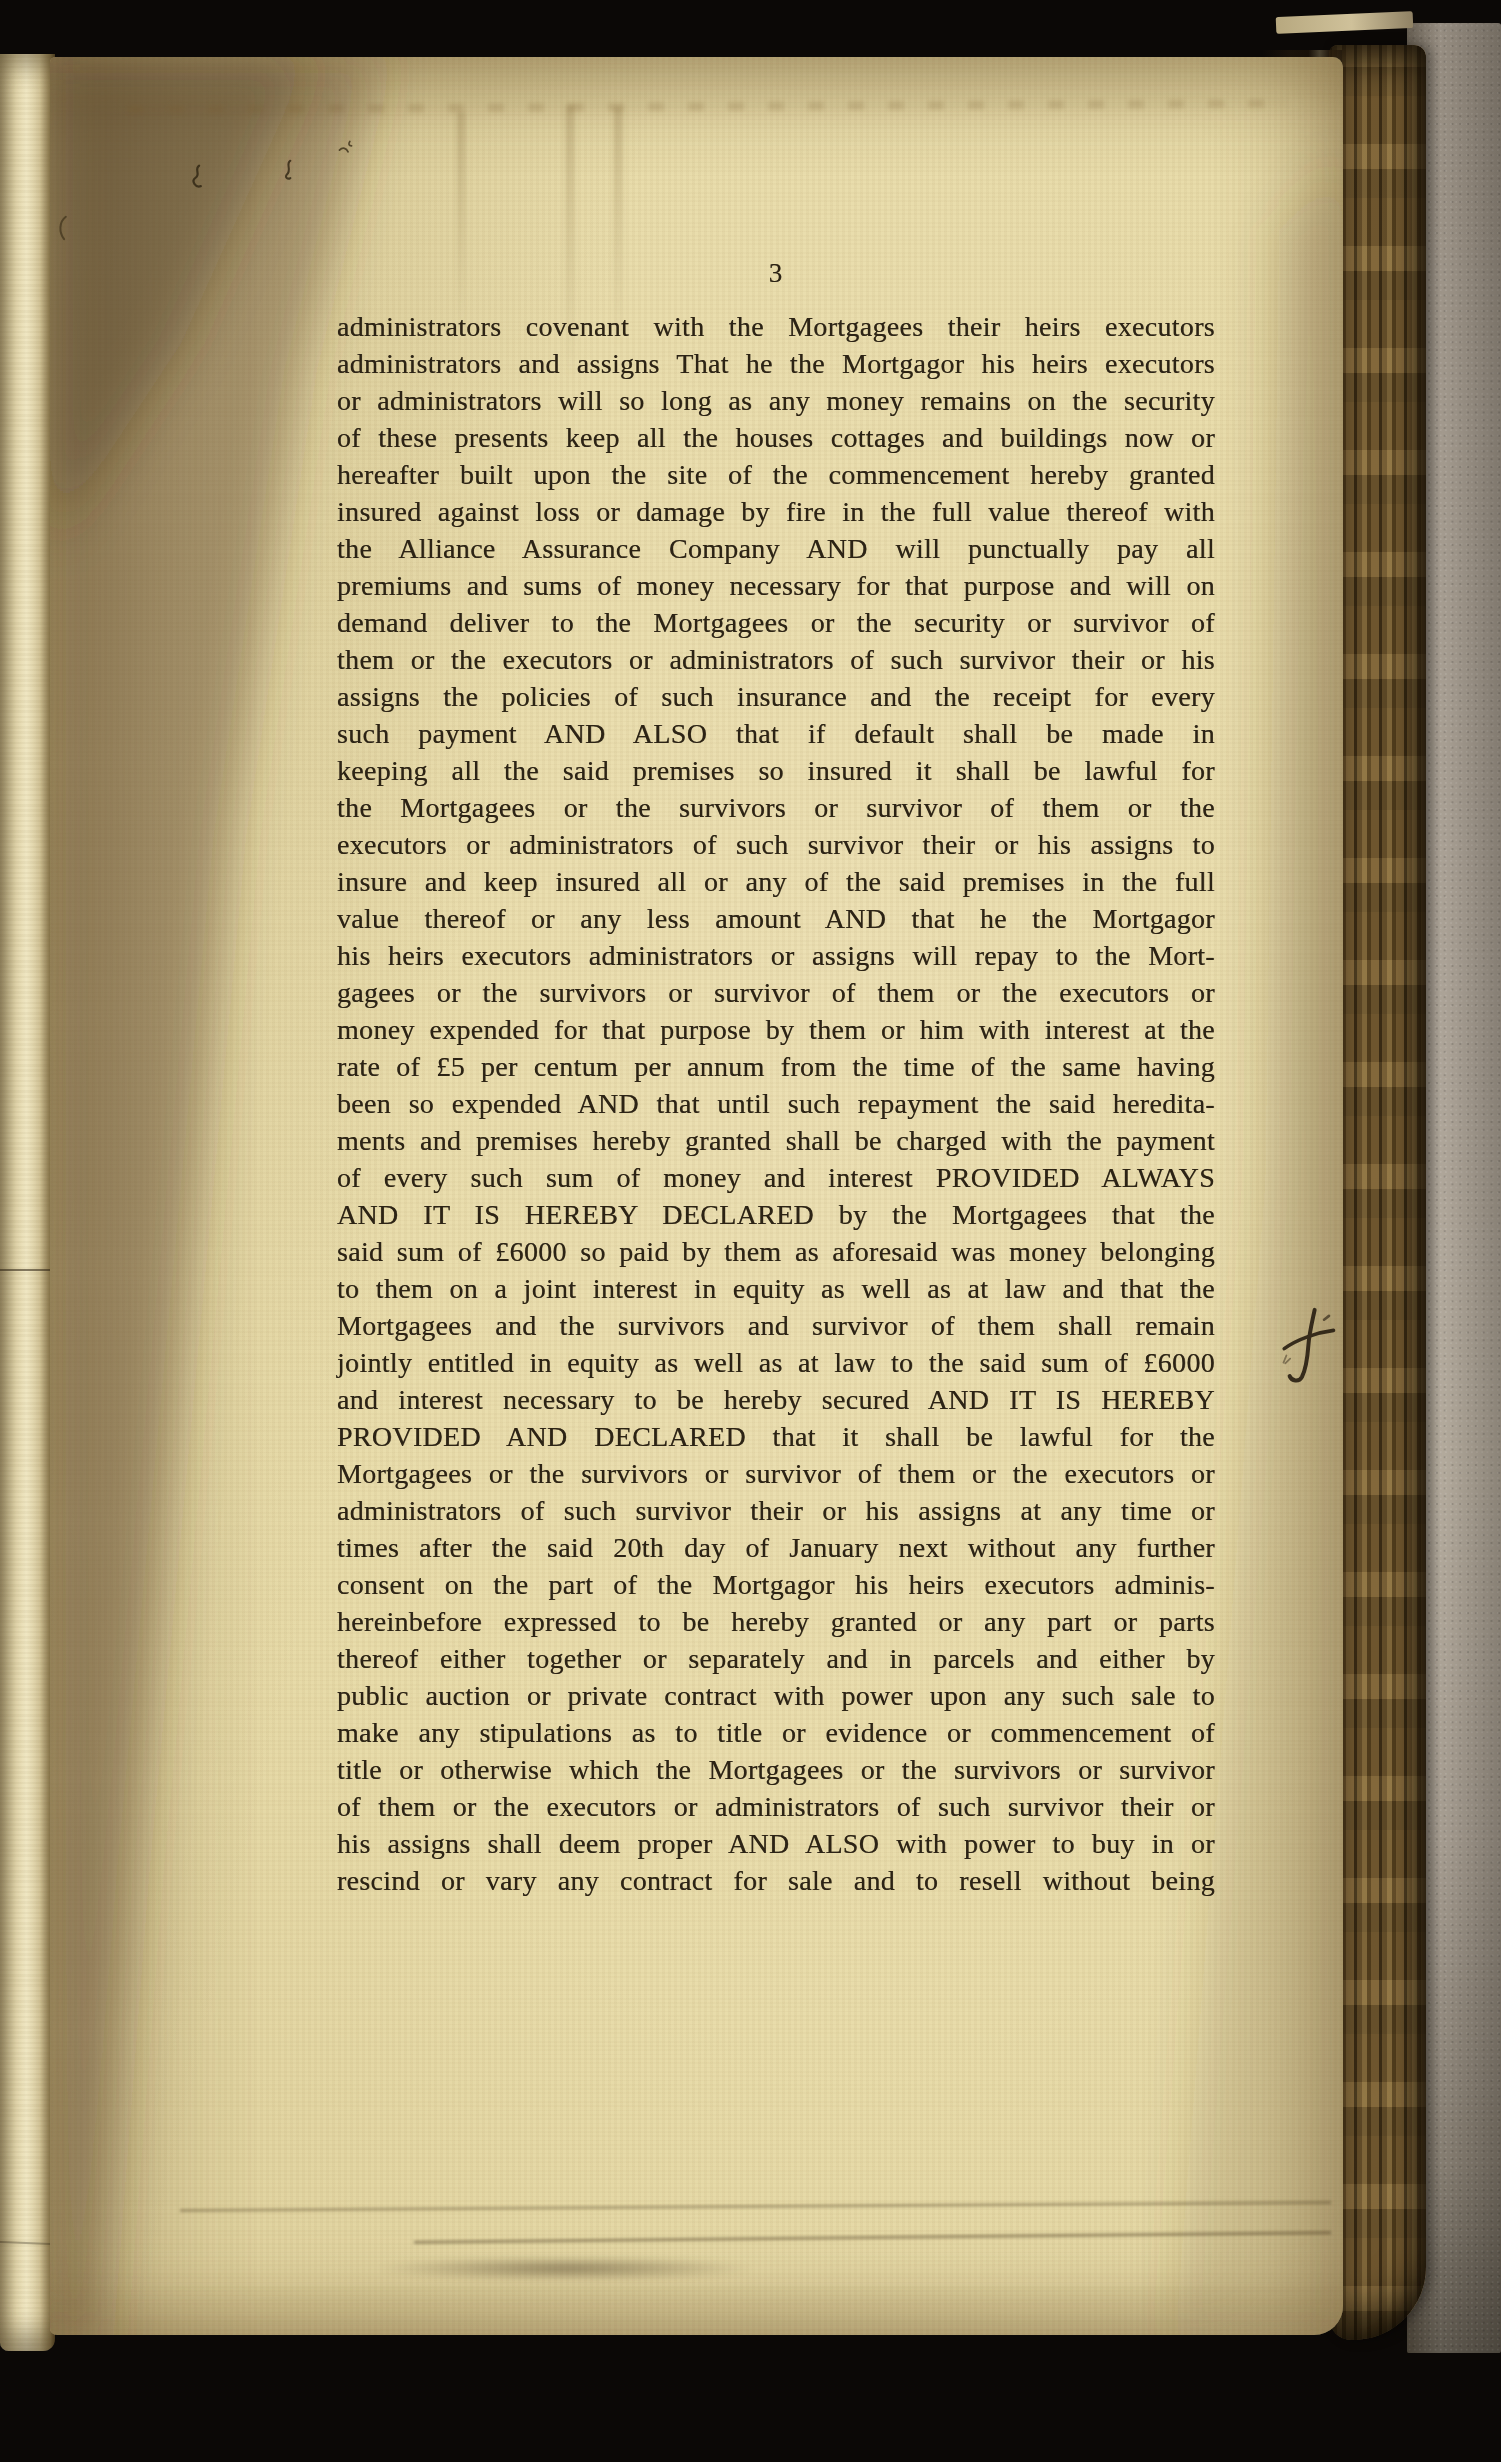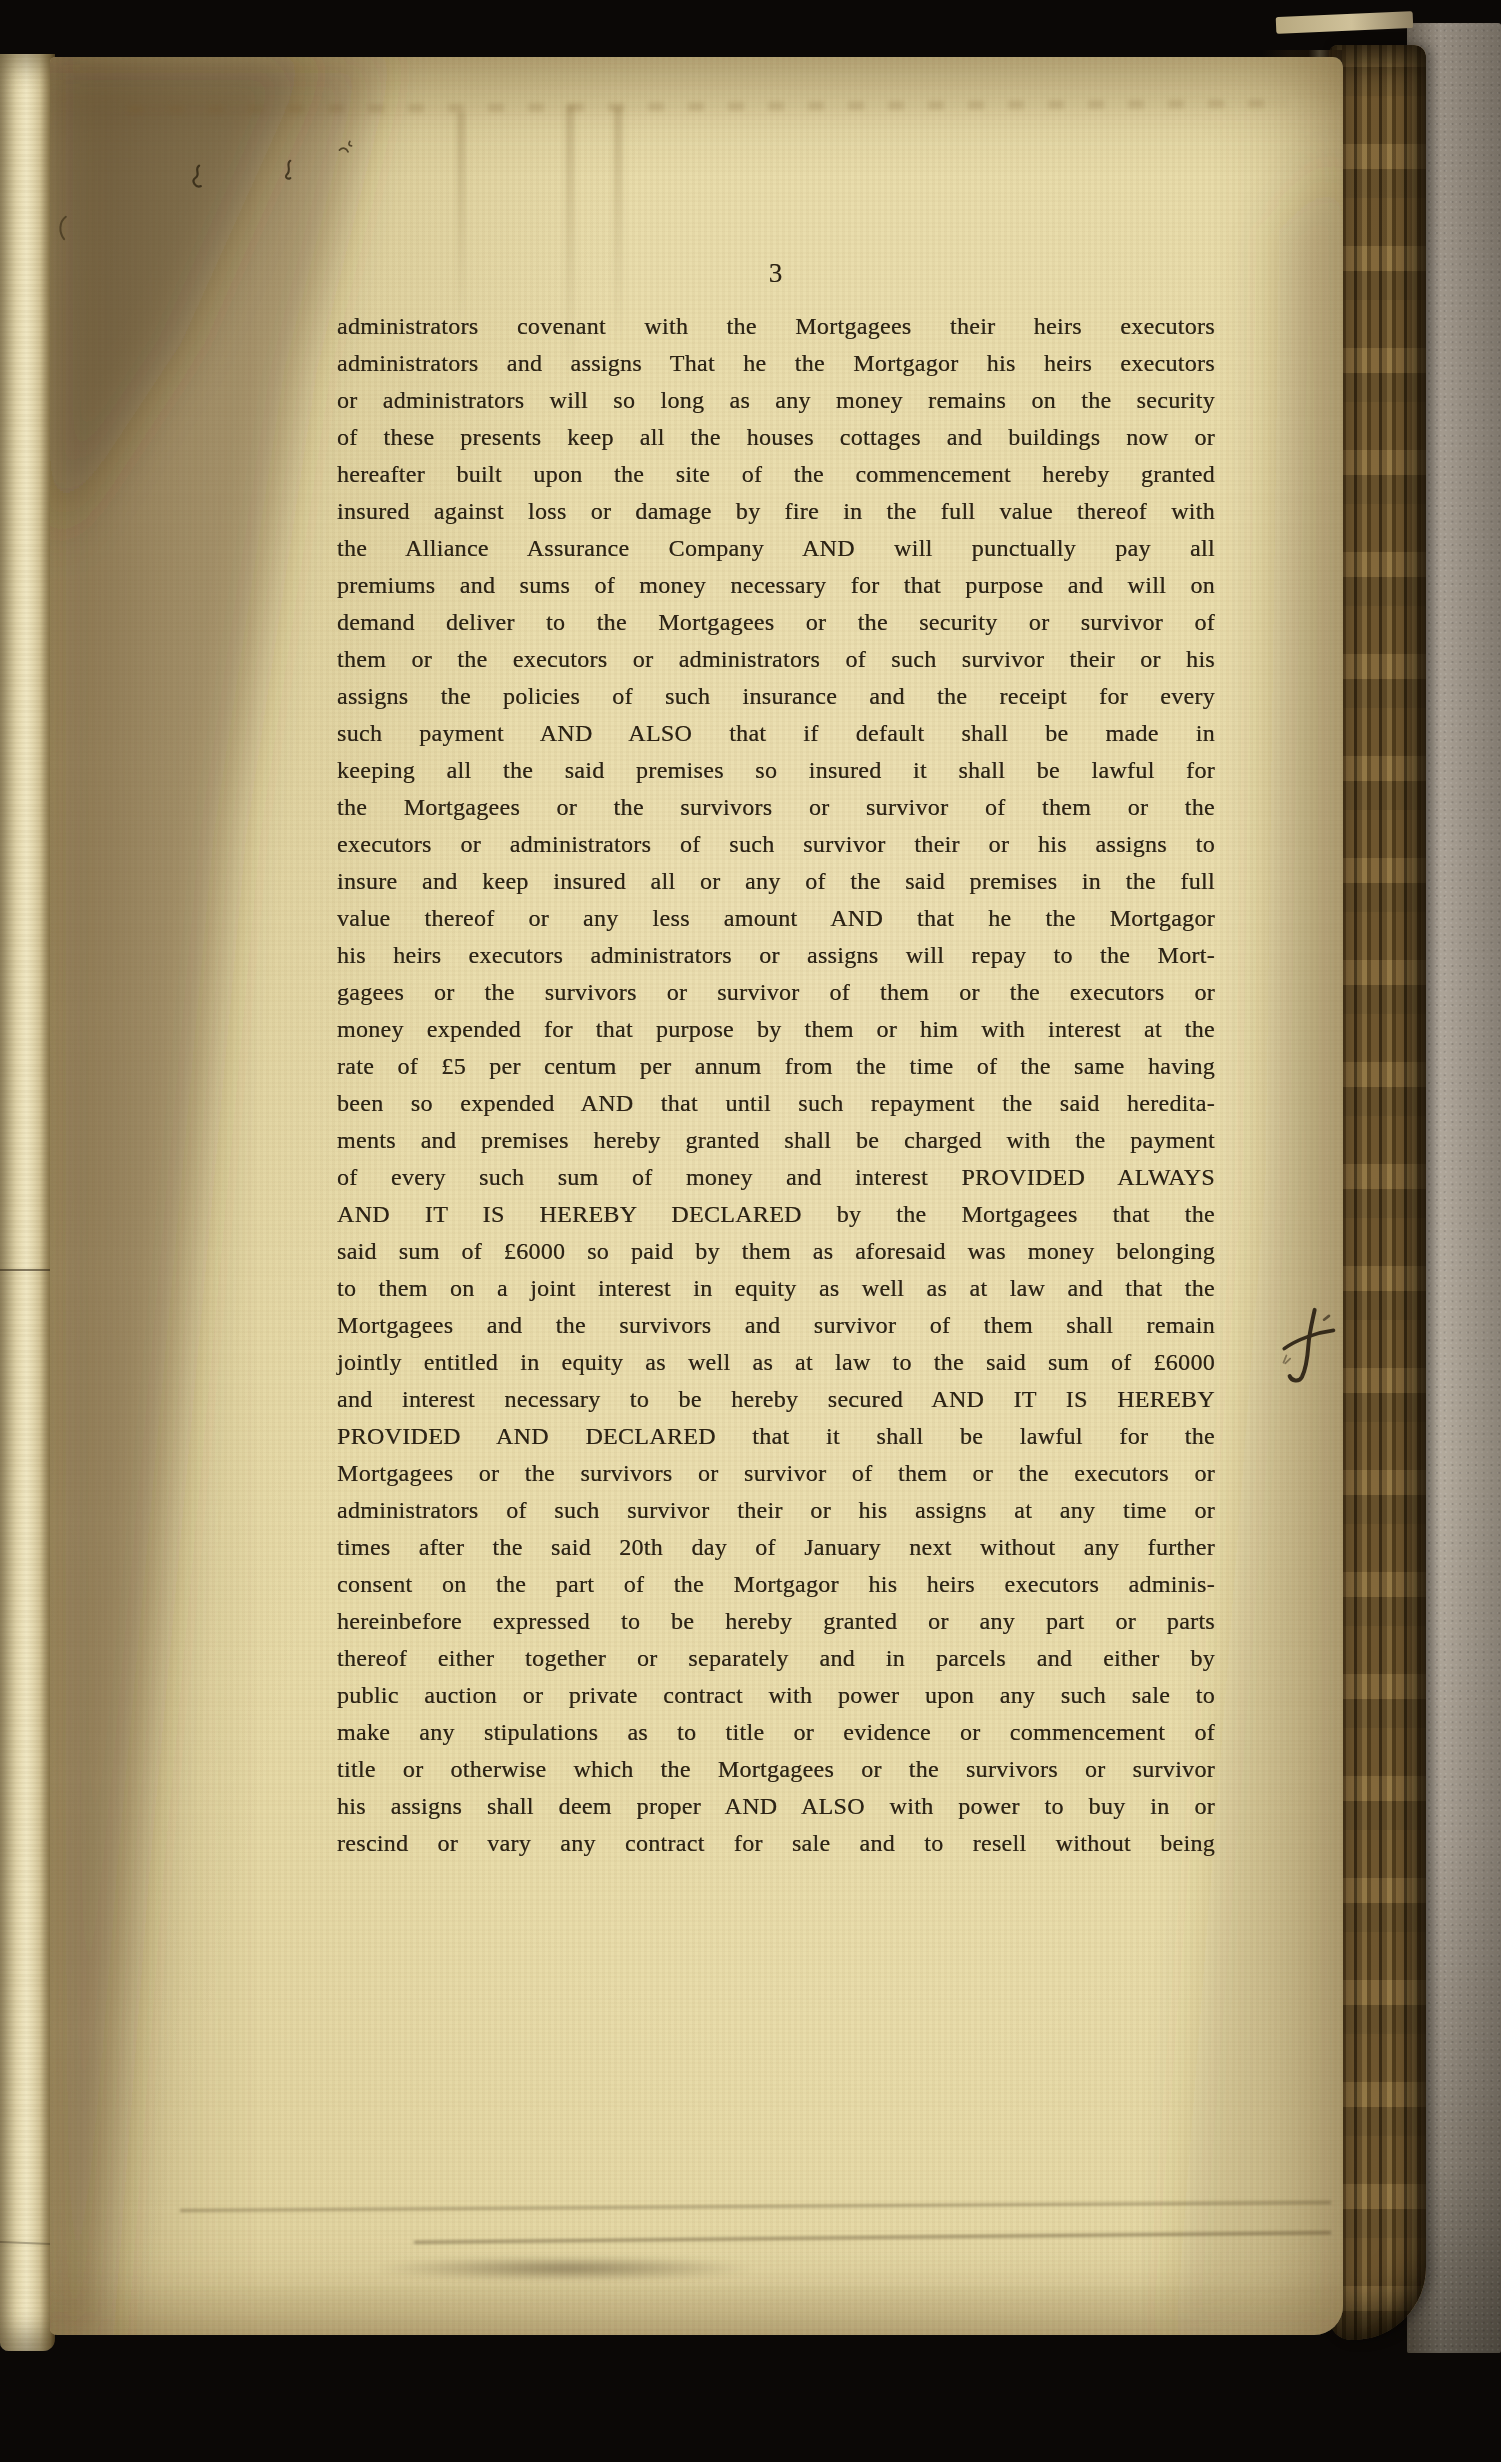--- a/index.html
+++ b/index.html
@@ -96,21 +96,21 @@
   }
   
   .page-number{
     position:absolute;left:287px;top:201px;width:878px;
     text-align:center;font-size:27px;color:var(--c-ink);
     text-shadow:0.3px 0.3px 0.6px rgba(44,35,21,.55);
     letter-spacing:0.9px;
   }
   .text-block{
     position:absolute;left:287px;top:251px;width:878px;
-    color:var(--c-ink);font-size:24px;line-height:37px;
+    color:var(--c-ink);font-size:28px;line-height:37px;
     letter-spacing:0.3px;
     text-shadow:0.3px 0.4px 0.6px rgba(44,35,21,.50), -0.2px -0.2px 0.3px rgba(44,35,21,.22);
   }
   .text-line{
     text-align:justify;text-align-last:justify;-moz-text-align-last:justify;
     text-justify:inter-word;height:37px;white-space:nowrap;
   }
   
   .margin-mark{position:absolute;left:1227px;top:1248px;width:68px;height:80px;transform:rotate(-4deg);opacity:.88;}
   
@@ -201,20 +201,21 @@
         <div class="text-line">PROVIDED AND DECLARED that it shall be lawful for the</div>
         <div class="text-line">Mortgagees or the survivors or survivor of them or the executors or</div>
         <div class="text-line">administrators of such survivor their or his assigns at any time or</div>
         <div class="text-line">times after the said 20th day of January next without any further</div>
         <div class="text-line">consent on the part of the Mortgagor his heirs executors adminis-</div>
         <div class="text-line">hereinbefore expressed to be hereby granted or any part or parts</div>
         <div class="text-line">thereof either together or separately and in parcels and either by</div>
         <div class="text-line">public auction or private contract with power upon any such sale to</div>
         <div class="text-line">make any stipulations as to title or evidence or commencement of</div>
         <div class="text-line">title or otherwise which the Mortgagees or the survivors or survivor</div>
+        <div class="text-line">of them or the executors or administrators of such survivor their or</div>
         <div class="text-line">his assigns shall deem proper  AND ALSO with power to buy in or</div>
         <div class="text-line">rescind or vary any contract for sale and to resell without being</div>
       </div>
 
     <svg class="margin-mark" viewBox="0 0 78 92">
       <path d="M46,6 C42,20 38,32 36,46 C34,60 32,72 26,82 C22,88 14,86 12,80" stroke="#241a0e" stroke-width="4.6" fill="none" stroke-linecap="round"></path>
       <path d="M8,48 C24,38 48,32 66,31" stroke="#241a0e" stroke-width="4.2" fill="none" stroke-linecap="round"></path>
       <path d="M56,18 l6,-4" stroke="#241a0e" stroke-width="3" fill="none" stroke-linecap="round" opacity=".7"></path>
       <path d="M10,56 l-4,8 M14,60 l-6,5" stroke="#241a0e" stroke-width="2" fill="none" stroke-linecap="round" opacity=".5"></path>
     </svg>

